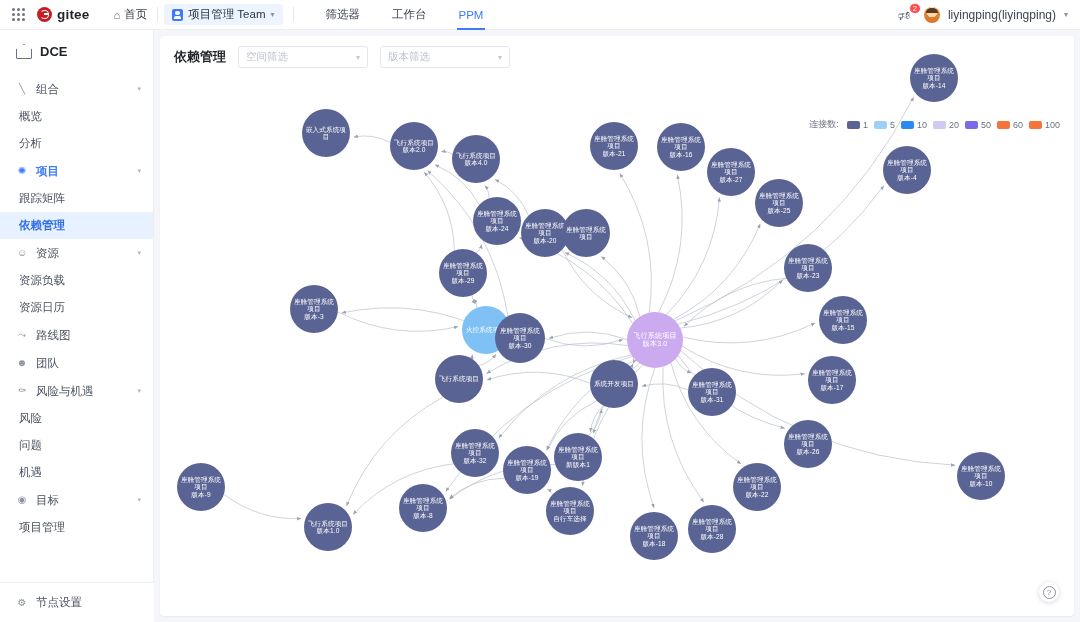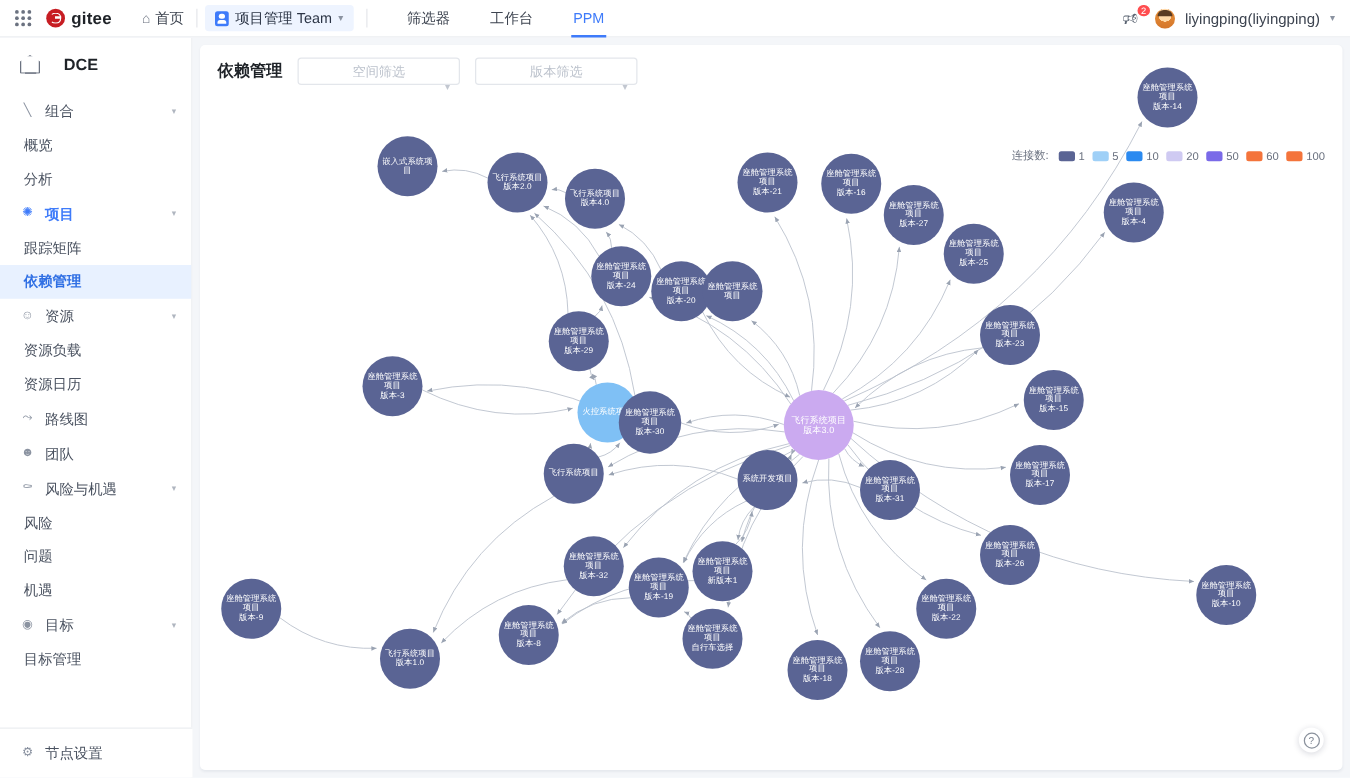--- a/index.html
+++ b/index.html
@@ -82,21 +82,21 @@
   }
   .avatar::after{ content:""; position:absolute; left:2px; top:1.5px; width:12px; height:5px;
     background:#5a3b22; border-radius:6px 6px 0 0; }
   .user-name { font-size:12px; color:#3d4450; cursor:pointer; }
 
   
   .sidebar {
     position:absolute; top:30px; left:0; width:154px; height:592px;
     background:#fff; border-right:1px solid #eceef1; z-index:20;
   }
-  .ws-head { display:flex; align-items:flex-start; gap:19px; padding:14px 0 14px 16px; cursor:pointer; }
+  .ws-head { display:flex; align-items:flex-start; gap:8px; padding:14px 0 14px 16px; cursor:pointer; }
   .ws-ico { width:16px;height:15px; position:relative; }
   .ws-ico::before{
     content:""; position:absolute; inset:0;
     border:1.4px solid #6b7280; border-radius:2px 2px 1px 1px;
     clip-path: polygon(0 35%, 50% 0, 100% 35%, 100% 100%, 0 100%);
   }
   .ws-ico::after{ content:""; position:absolute; left:3.5px; bottom:0; width:9px; height:1.4px; background:#6b7280;}
   .ws-name { font-size:13px; font-weight:bold; color:#1f2328; }
   .menu { padding-top:2px; }
   .m-group {
@@ -123,21 +123,21 @@
     position:absolute; top:30px; left:154px; width:926px; height:592px; background:#f4f6f9; padding:6px;
   }
   .panel {
     position:relative; width:914px; height:580px; background:#fff; border-radius:4px;
     box-shadow:0 1px 2px rgba(20,30,60,.06); overflow:hidden;
   }
   .panel-head { display:flex; align-items:center; gap:12px; padding:10px 14px 8px 14px; }
   .panel-title { font-size:13px; font-weight:bold; color:#1f2328; white-space:nowrap; }
   .select {
     width:130px; height:22px; border:1px solid #e3e6eb; border-radius:3px; background:#fff;
-    display:flex; align-items:center; padding:4px 7px; cursor:pointer;flex-direction:column;
+    display:flex; align-items:center; padding:4px 7px; cursor:pointer;
   }
   .select span { font-size:10.5px; color:#bcc2cc; }
   .select .caret2 { margin-left:auto; font-size:8px; color:#c2c7d0; }
 
   
   .legend {
     position:absolute; right:14px; top:82px; display:flex; align-items:center; gap:6px; z-index:12;
   }
   .legend-label { font-size:9px; color:#6b7280; margin-right:2px; }
   .legend-item { display:flex; align-items:center; gap:3px; }
@@ -281,21 +281,21 @@
       <div class="m-child">
         <span>机遇</span>
       </div>
 
       <div class="m-group">
         <span class="m-ico">◉</span>
         <span>目标</span>
         <span class="m-arrow">▾</span>
       </div>
       <div class="m-child">
-        <span>目标管理</span>
+        <span>项目管理</span>
       </div>
     </div>
 
     <div class="sidebar-foot">
       <span class="m-ico">⚙</span>
       <span>节点设置</span>
     </div>
   </div>
 
   <div class="content">

